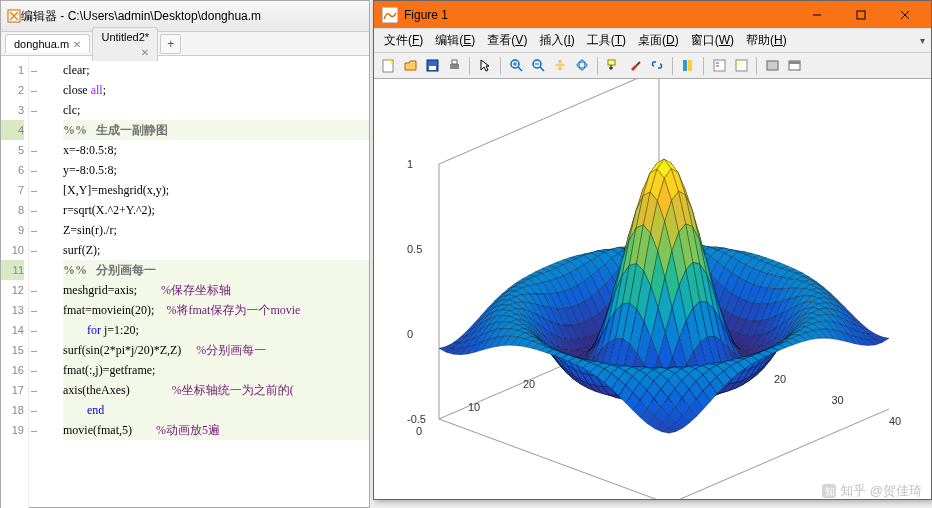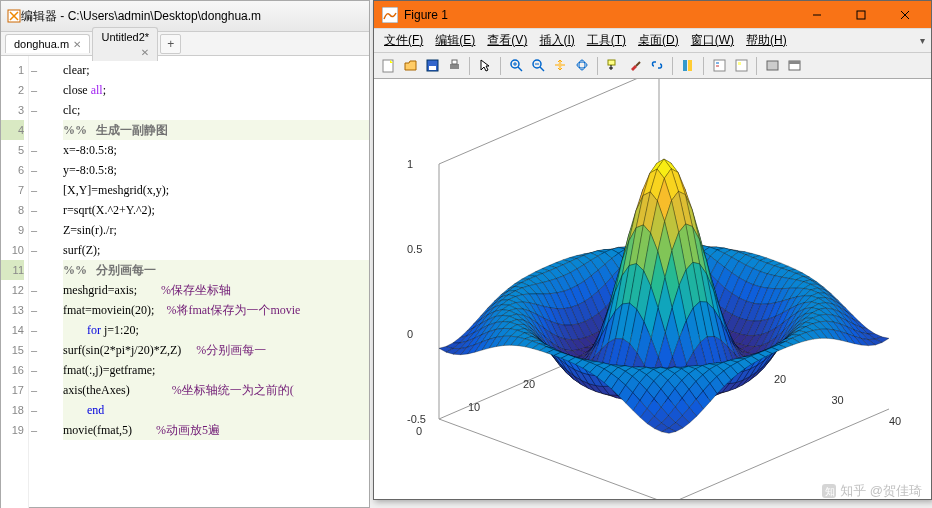--- a/index.html
+++ b/index.html
@@ -30,21 +30,21 @@
 .sec { color: #737373; font-weight: bold; }
 
 
 .figure-window { position: absolute; left: 373px; top: 0; width: 559px; height: 500px; background: #f0f0f0; border: 1px solid #666; box-shadow: 2px 2px 6px rgba(0,0,0,0.3); }
 .fig-titlebar { height: 28px; background: #f97316; display: flex; align-items: center; padding: 0 4px 0 8px; border-bottom: 1px solid #ddd; }
 .fig-titlebar .ficon { width: 16px; height: 16px; margin-right: 6px; }
 .fig-titlebar .title { flex: 1; font-size: 12px; }
 .win-btns { display: flex; }
 .win-btn { width: 44px; height: 28px; display: flex; align-items: center; justify-content: center; color: #333; }
 
-.fig-menu { height: 24px; display: flex; align-items: center; padding: 0 6px; gap: 4px; background: #f0f0f0; border-bottom: 1px solid #ccc; font-size: 12px; text-decoration: underline; }
+.fig-menu { height: 24px; display: flex; align-items: center; padding: 0 6px; gap: 4px; background: #f0f0f0; border-bottom: 1px solid #ccc; font-size: 12px; }
 .fig-menu .mi { padding: 2px 4px; }
 .fig-menu .mi u { text-decoration: underline; }
 .fig-menu .drop { position: absolute; right: 6px; font-size: 10px; color: #555; }
 
 .fig-toolbar { height: 26px; display: flex; align-items: center; padding: 0 4px; gap: 2px; background: #f0f0f0; border-bottom: 1px solid #aaa; }
 .tb-btn { width: 20px; height: 20px; display: flex; align-items: center; justify-content: center; border: 1px solid transparent; }
 .tb-sep { width: 1px; height: 18px; background: #bbb; margin: 0 3px; }
 
 .plot-area { position: relative; width: 100%; height: calc(100% - 78px); background: #fff; }
 .plot-area svg { position: absolute; left: 0; top: 0; }

